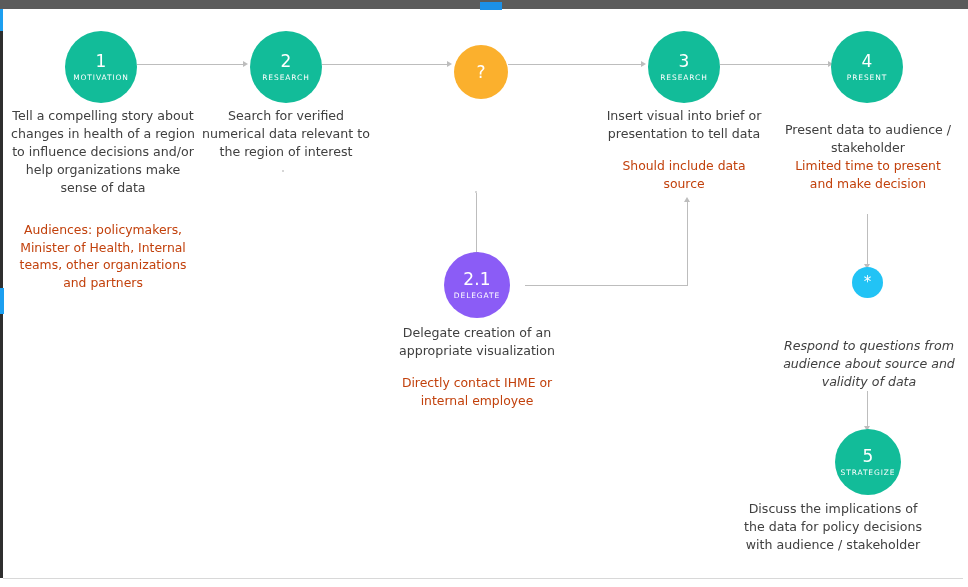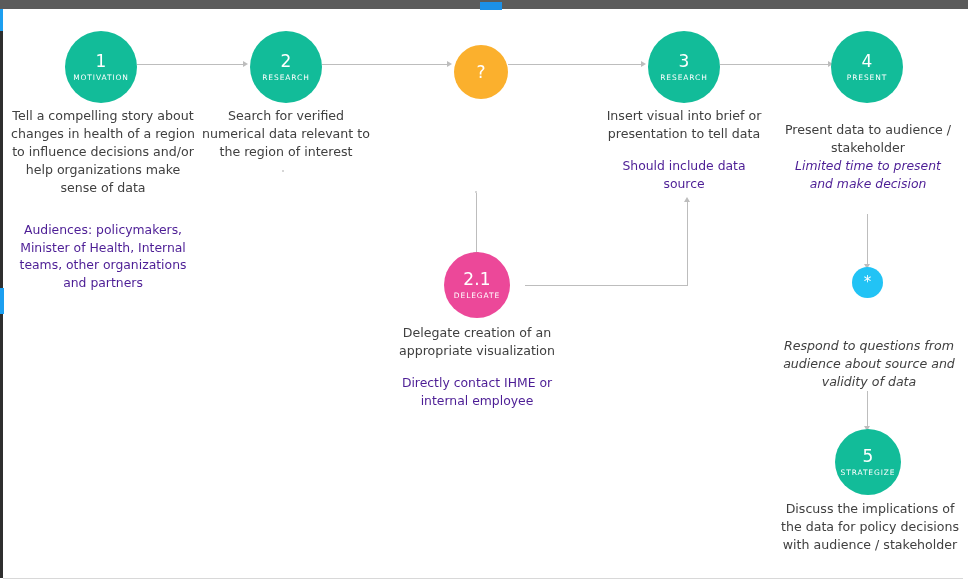--- a/index.html
+++ b/index.html
@@ -124,21 +124,21 @@
   .label {
     position: absolute;
     text-align: center;
     color: #404040;
     font-size: 12.6px;
     line-height: 1.42;
   }
   .sublabel {
     position: absolute;
     text-align: center;
-    color: #4c1d95;
+    color: #c2410c;
     font-size: 12.4px;
     line-height: 1.42;
   }
   .tiny-dot {
     position: absolute;
     width: 2px; height: 2px;
     background: #c9c9c9;
     border-radius: 50%;
   }
 </style>
@@ -207,34 +207,34 @@
       <div class="node-sub">RESEARCH</div>
     </div>
     <div class="label" style="left:587px; top:98px; width:188px;">Insert visual into brief or presentation to tell data</div>
     <div class="sublabel" style="left:604px; top:148px; width:154px;">Should include data source</div>
 
     <div class="node" style="left:828px; top:22px; width:72px; height:72px; background:#12BC99;">
       <div class="node-num">4</div>
       <div class="node-sub">PRESENT</div>
     </div>
     <div class="label" style="left:775px; top:98px; width:180px;margin-top:14px;">Present data to audience / stakeholder</div>
-    <div class="sublabel" style="left:786px; top:148px; width:158px;font-style:italic;">Limited time to present and make decision</div>
-
-    <div class="node" style="left:441px; top:243px; width:66px; height:66px; background:#ec4899;">
+    <div class="sublabel" style="left:786px; top:148px; width:158px;">Limited time to present and make decision</div>
+
+    <div class="node" style="left:441px; top:243px; width:66px; height:66px; background:#8b5cf6;">
       <div class="node-num">2.1</div>
       <div class="node-sub">DELEGATE</div>
     </div>
     <div class="label" style="left:385px; top:315px; width:178px;">Delegate creation of an appropriate visualization</div>
     <div class="sublabel" style="left:390px; top:365px; width:168px;">Directly contact IHME or internal employee</div>
 
     <div class="node" style="left:849px; top:258px; width:31px; height:31px; background:#22C3F5;">
       <div class="node-glyph-star">*</div>
     </div>
     <div class="label" style="left:773px; top:328px; width:186px;font-style:italic;">Respond to questions from audience about source and validity of data</div>
 
     <div class="node" style="left:832px; top:420px; width:66px; height:66px; background:#12BC99;">
       <div class="node-num">5</div>
       <div class="node-sub">STRATEGIZE</div>
     </div>
-    <div class="label" style="left:775px; top:491px; width:184px;">Discuss the implications of the data for policy decisions with audience / stakeholder</div>
+    <div class="label" style="left:738px; top:491px; width:184px;">Discuss the implications of the data for policy decisions with audience / stakeholder</div>
 
   </div>
 </div>
 
 </body></html>

